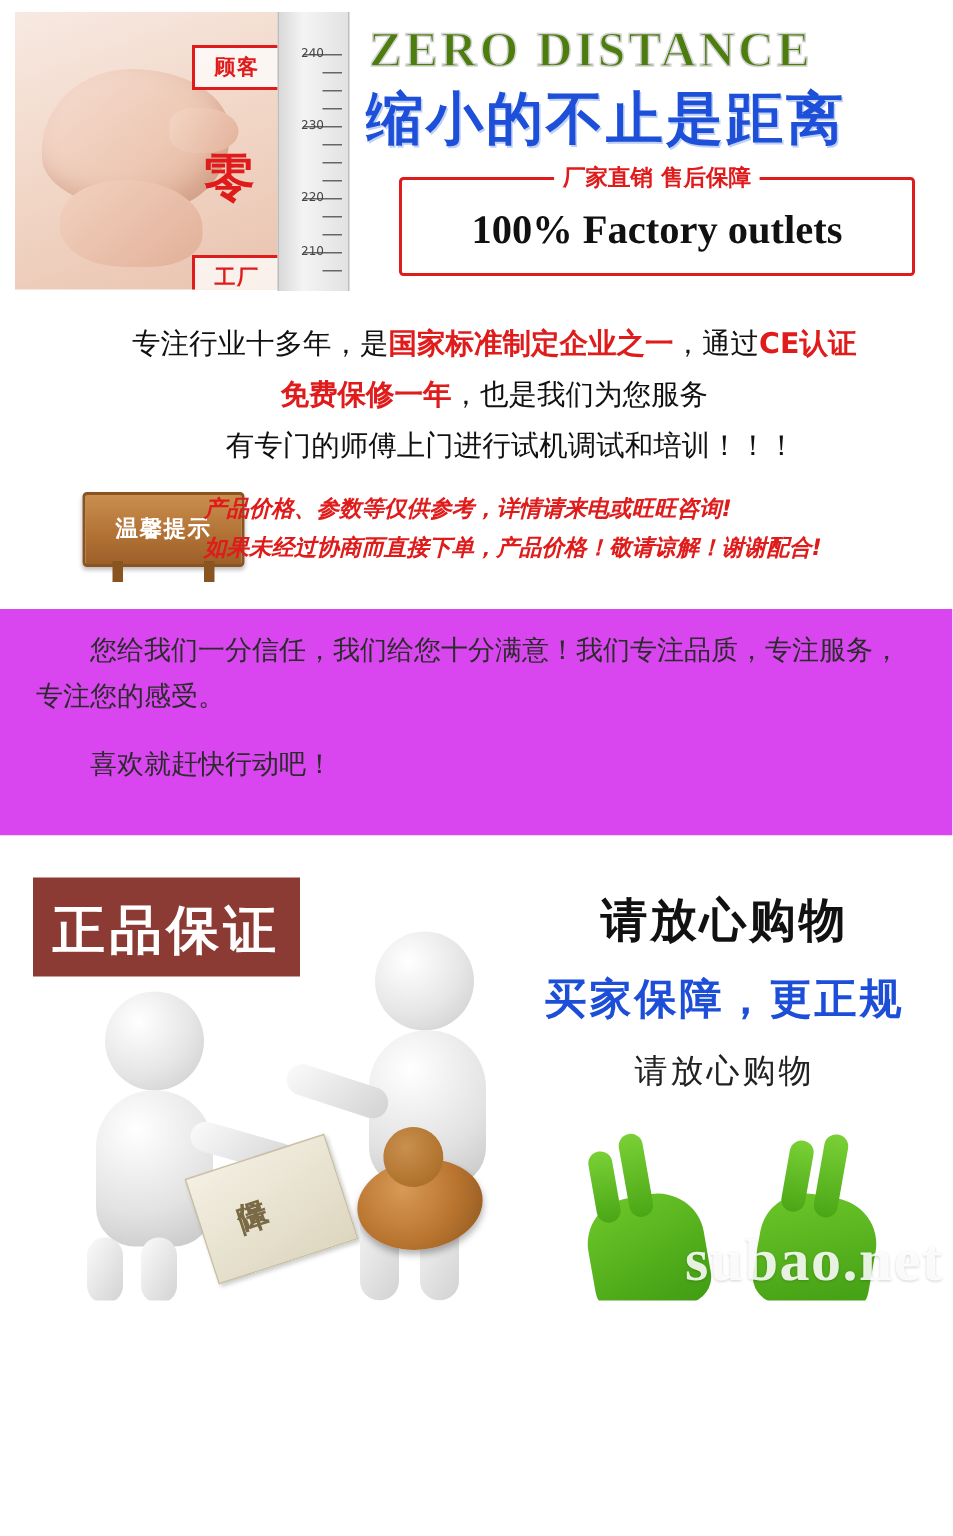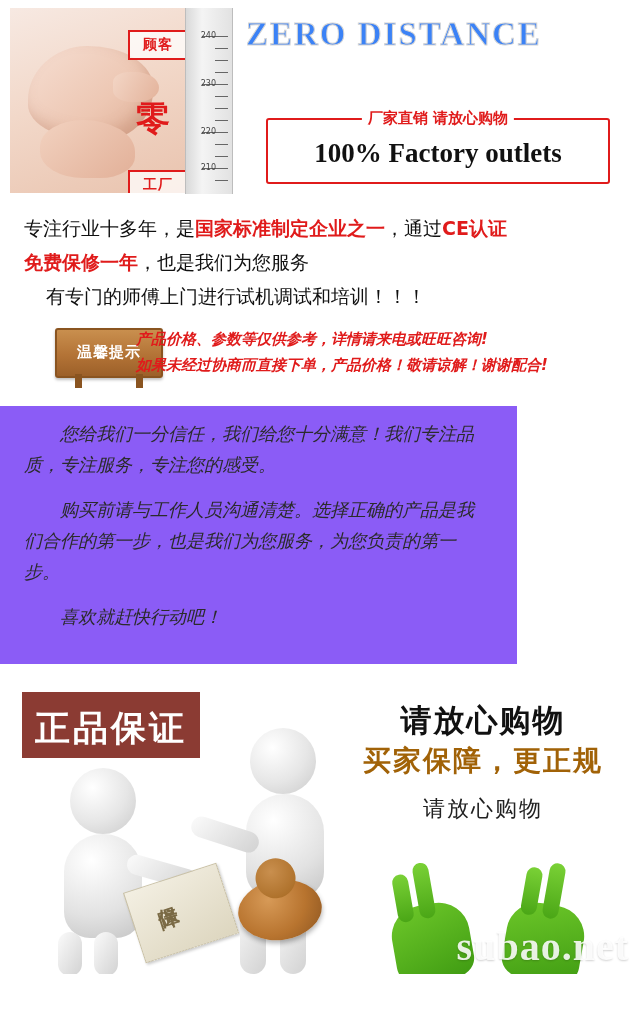--- a/index.html
+++ b/index.html
@@ -120,21 +120,21 @@
     width: 397px;
     height: 200px;
   }
   .zero-distance {
     position: absolute;
     left: 8px;
     top: 16px;
     font-size: 33px;
     font-weight: bold;
     letter-spacing: 2px;
-    color: #3b82f6;
+    color: #4d7c0f;
     -webkit-text-stroke: 1px #d5d5d5;
     font-family: "Liberation Serif", serif;
     white-space: nowrap;
   }
   .headline-cn {
     position: absolute;
     left: 6px;
     top: 54px;
     font-size: 38px;
     font-weight: bold;
@@ -185,20 +185,21 @@
     width: 635px;
     padding: 8px 0 14px 0;
     background: #ffffff;
   }
   .promise-line {
     font-size: 19px;
     color: #111;
     margin: 8px 0 0 24px;
     font-family: "DejaVu Sans", sans-serif;
     white-space: nowrap;
+    text-align: center;
   }
   .promise-line .hl { color: #e01b1b; font-weight: bold; }
   .promise-line.indent { margin-left: 46px; }
 
   .notice {
     position: relative;
     margin-top: 14px;
     height: 68px;
   }
   .wood-sign {
@@ -238,24 +239,23 @@
     font-style: italic;
     font-weight: bold;
     font-size: 15px;
     line-height: 26px;
     font-family: "DejaVu Sans", sans-serif;
     white-space: nowrap;
   }
 
   
   .statement {
-    width: 517px;
-    background: #8b5cf6;
+    width: 635px;
+    background: #d946ef;
     padding: 12px 0 18px 0;
-    font-style: italic;
   }
   .statement p {
     margin: 0 0 14px 0;
     padding: 0 28px 0 24px;
     font-size: 18px;
     line-height: 31px;
     color: #2b2b2b;
     text-indent: 36px;
     font-family: "DejaVu Sans", sans-serif;
   }
@@ -371,24 +371,24 @@
   }
   .rt-line1 {
     font-size: 31px;
     font-weight: bold;
     color: #111;
     letter-spacing: 2px;
     font-family: "DejaVu Sans", sans-serif;
     white-space: nowrap;
   }
   .rt-line2 {
-    margin-top: 0;
+    margin-top: 12px;
     font-size: 28px;
     font-weight: bold;
-    color: #a16207;
+    color: #1d4ed8;
     letter-spacing: 2px;
     font-family: "DejaVu Sans", sans-serif;
     white-space: nowrap;
   }
   .rt-line3 {
     margin-top: 14px;
     font-size: 22px;
     color: #222;
     letter-spacing: 2px;
     font-family: "DejaVu Sans", sans-serif;
@@ -470,22 +470,23 @@
     <div class="num" style="top:119px">220</div>
     <div class="tick minor" style="top:136px"></div>
     <div class="tick minor" style="top:148px"></div>
     <div class="tick major" style="top:160px"></div>
     <div class="num" style="top:155px">210</div>
     <div class="tick minor" style="top:172px"></div>
   </div>
 
   <div class="banner-right">
     <div class="zero-distance">ZERO DISTANCE</div>
+    <div class="headline-cn">缩小的不止是距离</div>
     <div class="redbox">
-      <div class="line1">厂家直销  请放心购物</div>
+      <div class="line1">厂家直销  售后保障</div>
       <div class="line2">100% Factory outlets</div>
     </div>
   </div>
 </div>
 
 <div class="promise">
   <div class="promise-line">
     <span>专注行业十多年，是</span><span class="hl">国家标准制定企业之一</span><span>，通过</span><span class="hl">CE认证</span>
   </div>
   <div class="promise-line">
@@ -497,21 +498,20 @@
     <div class="wood-sign">温馨提示</div>
     <div class="notice-text">
       <div>产品价格、参数等仅供参考，详情请来电或旺旺咨询!</div>
       <div>如果未经过协商而直接下单，产品价格！敬请谅解！谢谢配合!</div>
     </div>
   </div>
 </div>
 
 <div class="statement">
   <p>您给我们一分信任，我们给您十分满意！我们专注品质，专注服务，专注您的感受。</p>
-  <p>购买前请与工作人员沟通清楚。选择正确的产品是我们合作的第一步，也是我们为您服务，为您负责的第一步。</p>
   <p>喜欢就赶快行动吧！</p>
 </div>
 
 <div class="guarantee">
 
   <div class="genuine-badge">正品保证</div>
 
   <div class="figure figA">
     <div class="fig-head"></div>
     <div class="fig-body"></div>

